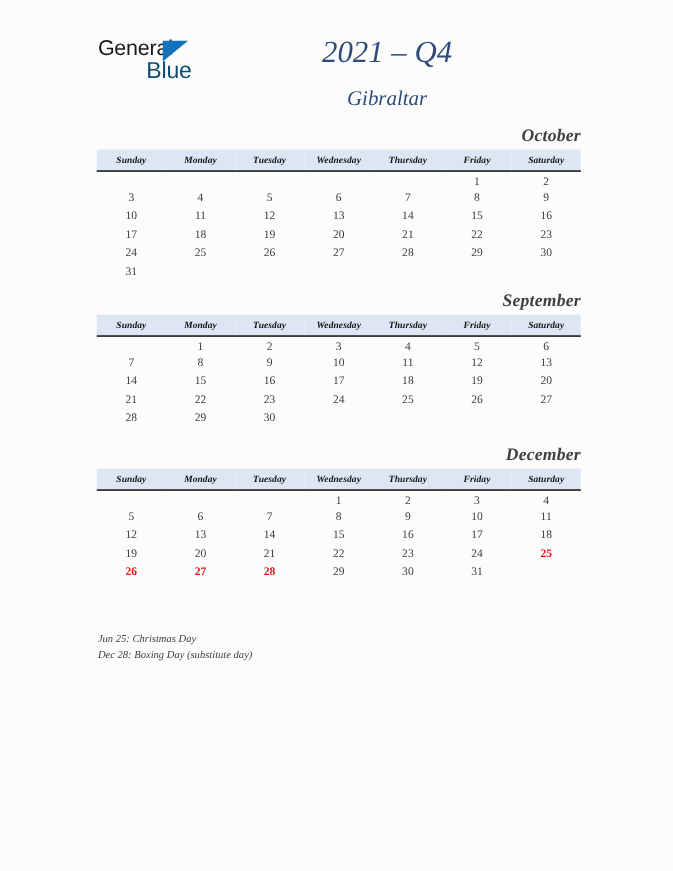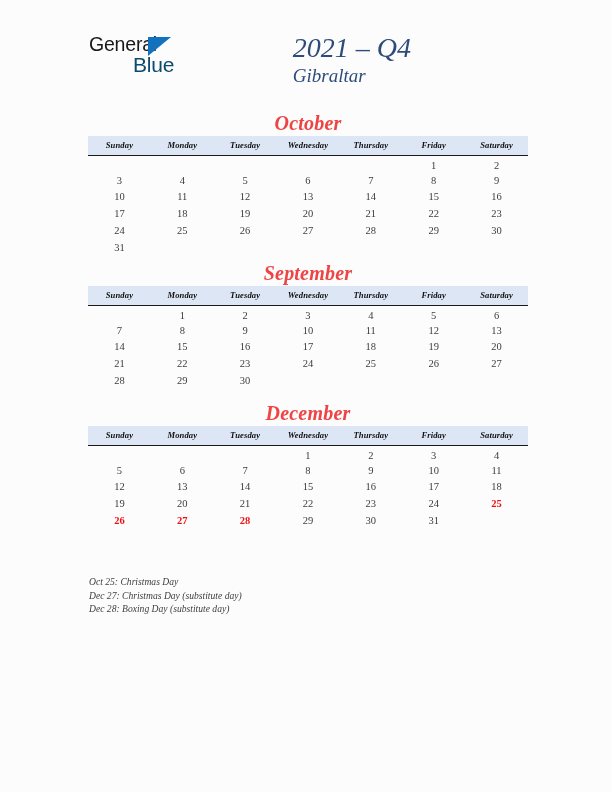--- a/index.html
+++ b/index.html
@@ -58,57 +58,57 @@
     font-size: 21px;
     color: #0c4a6e;
     letter-spacing: -0.2px;
     line-height: 22px;
   }
 
   .title-block {
     position: absolute;
     right: 85px;
     top: 32px;
-    text-align: left;
+    text-align: center;
   }
   .title-main {
     font-family: "Liberation Serif", serif;
     font-style: italic;
     font-size: 28px;
     color: #2e4b79;
     line-height: 32px;
     white-space: nowrap;
   }
   .title-sub {
     font-family: "Liberation Serif", serif;
     font-style: italic;
     font-size: 19px;
     color: #2e4b79;
     line-height: 24px;
-    margin-top: 0;
+    margin-top: 14px;
     white-space: nowrap;
   }
 
   
   .month-block {
     position: absolute;
     left: 88px;
     width: 440px;
   }
   #month-0 { top: 114px; }
   #month-1 { top: 264px; }
   #month-2 { top: 404px; }
 
   .month-title {
-    text-align: center;
+    text-align: right;
     font-family: "Liberation Serif", serif;
     font-style: italic;
     font-weight: bold;
-    font-size: 20px;
-    color: #ef4444;
+    font-size: 16px;
+    color: #404040;
     height: 22px;
     line-height: 19px;
     letter-spacing: 0.2px;
   }
 
   table.cal {
     border-collapse: collapse;
     width: 440px;
     table-layout: fixed;
   }
@@ -373,16 +373,15 @@
             <td>30</td>
             <td>31</td>
             <td class="empty"></td>
           </tr>
         </tbody>
       </table>
     </div>
   </div>
 
 <div class="notes" id="notes-container">
-    <div class="note-line">Oct 25: Christmas Day</div>
-    <div class="note-line">Dec 27: Christmas Day (substitute day)</div>
+    <div class="note-line">Jun 25: Christmas Day</div>
     <div class="note-line">Dec 28: Boxing Day (substitute day)</div>
   </div>
 
 </body></html>

